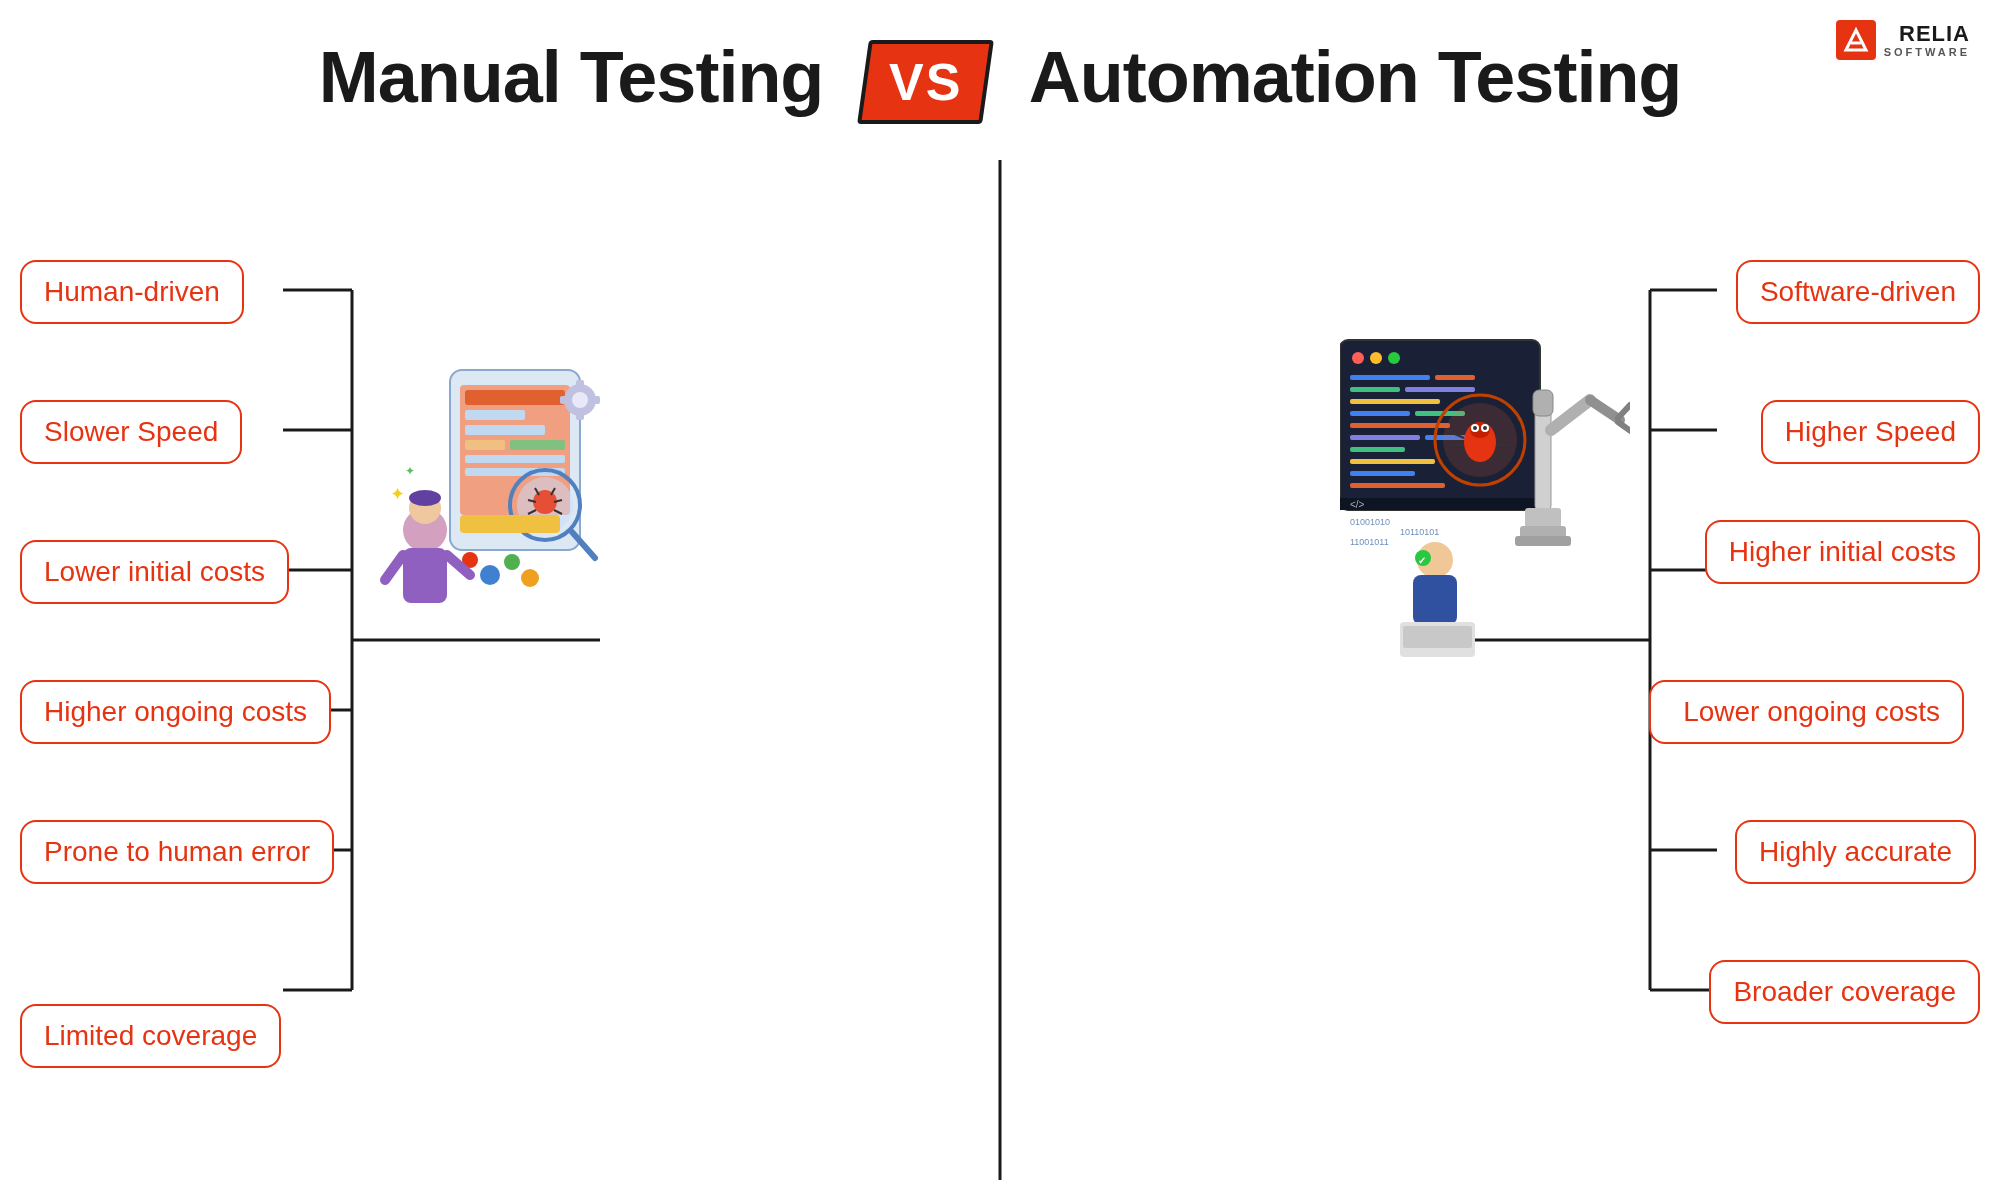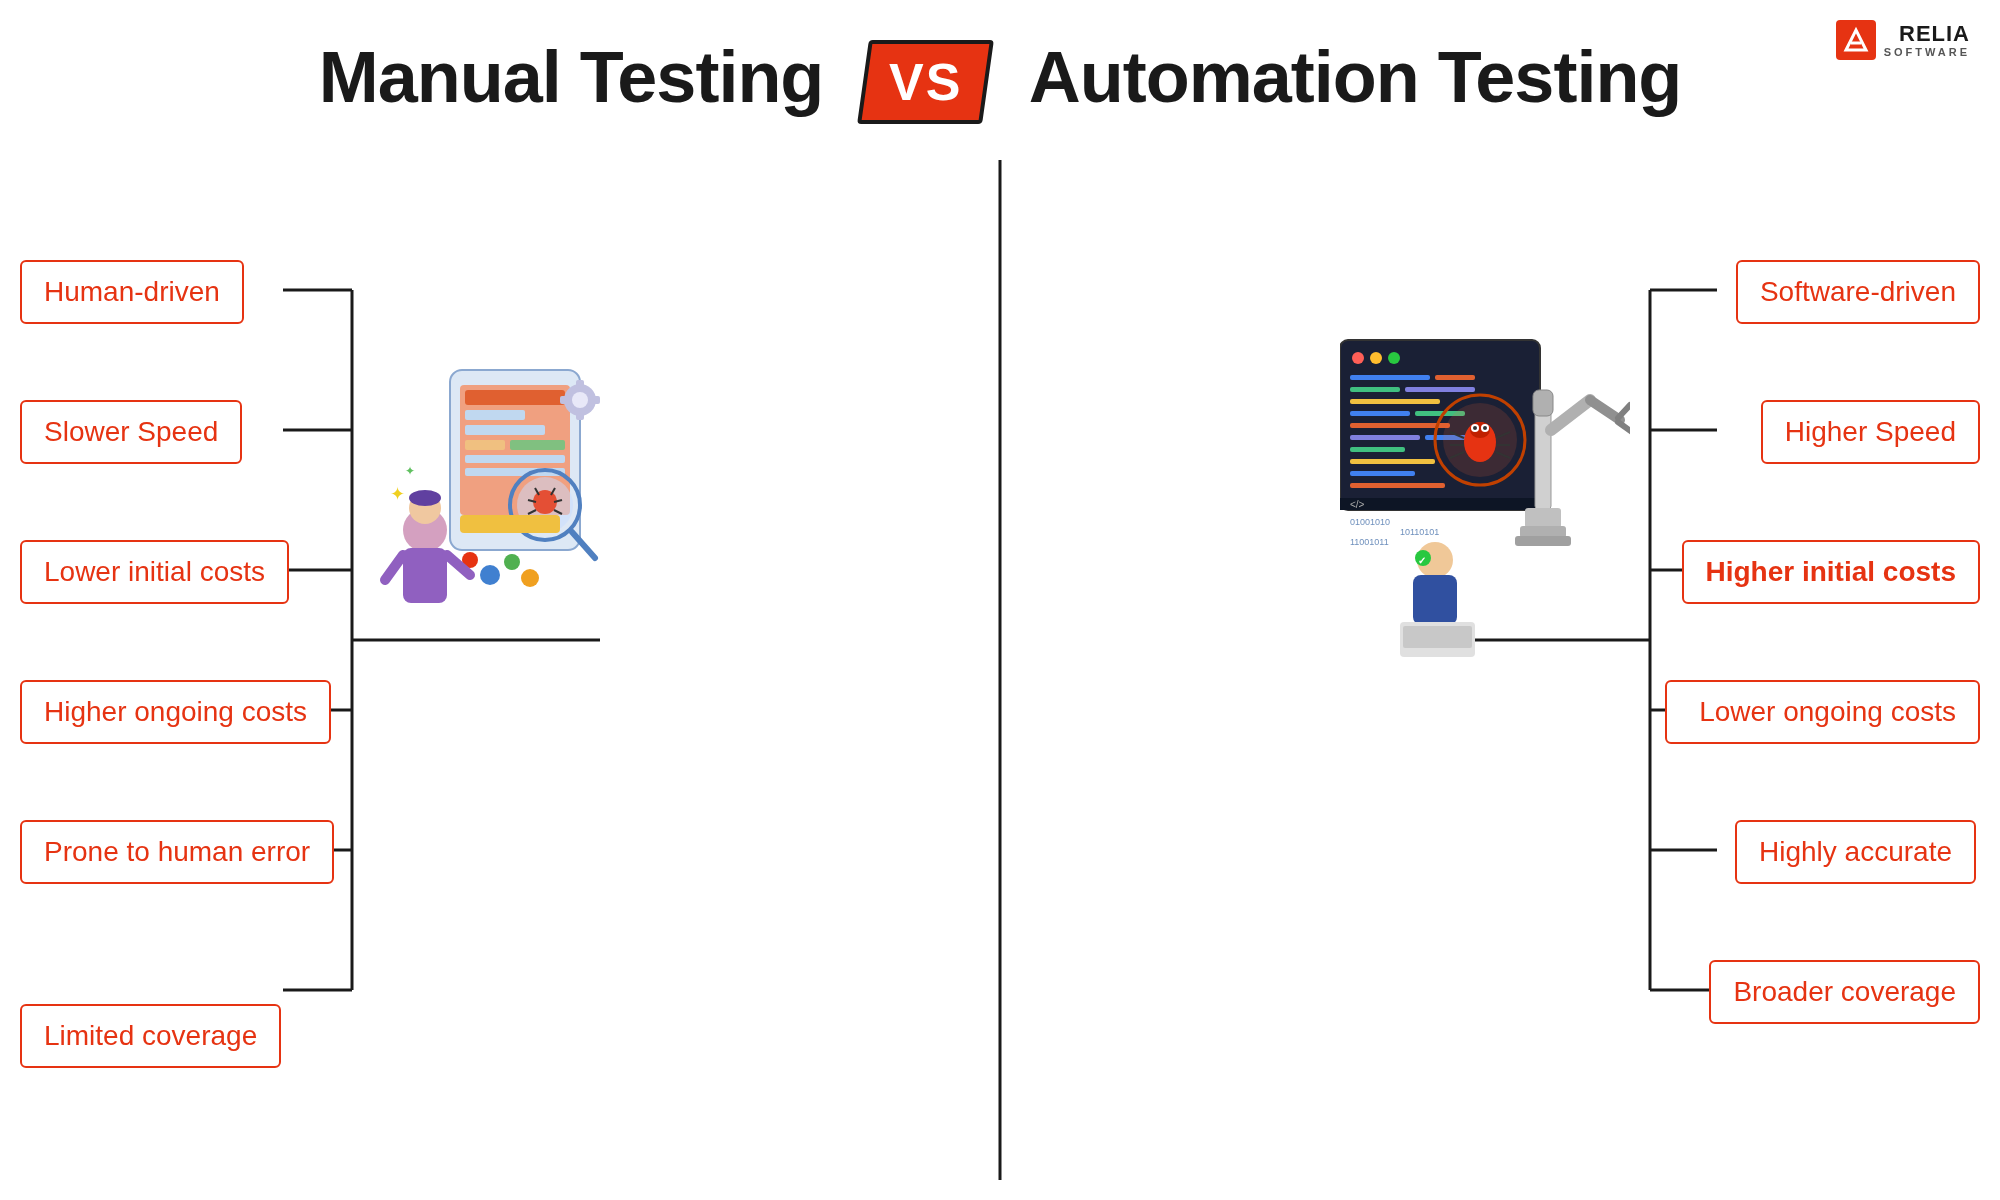--- a/index.html
+++ b/index.html
@@ -100,21 +100,21 @@
       bottom: 20px;
       width: 3px;
       background: #1a1a1a;
       transform: translateX(-50%);
     }
 
     
     .feature-box {
       position: absolute;
       border: 2px solid #e63312;
-      border-radius: 6px;
+      border-radius: 16px;
       padding: 14px 22px;
       font-size: 28px;
       color: #e63312;
       background: white;
       white-space: nowrap;
     }
 
     
     .connectors {
       position: absolute;
@@ -203,25 +203,25 @@
 </div>
 
 <div class="feature-box" style="right: 20px; top: 260px; position: absolute;">
   <span>Software-driven</span>
 </div>
 
 <div class="feature-box" style="right: 20px; top: 400px; position: absolute;">
   <span>Higher Speed</span>
 </div>
 
-<div class="feature-box" style="right: 20px; top: 540px; position: absolute; font-weight: bold;">
+<div class="feature-box" style="right: 20px; top: 520px; position: absolute;">
   <span>Higher initial costs</span>
 </div>
 
-<div class="feature-box" style="right: 20px; top: 680px; position: absolute; padding-left: 32px;">
+<div class="feature-box" style="right: 36px; top: 680px; position: absolute; padding-left: 32px;">
   <span>Lower ongoing costs</span>
 </div>
 
 <div class="feature-box" style="right: 24px; top: 820px; position: absolute; text-align: right;">
   <span>Highly accurate</span>
 </div>
 
 <div class="feature-box" style="right: 20px; top: 960px; position: absolute;">
   <span>Broader coverage</span>
 </div>

